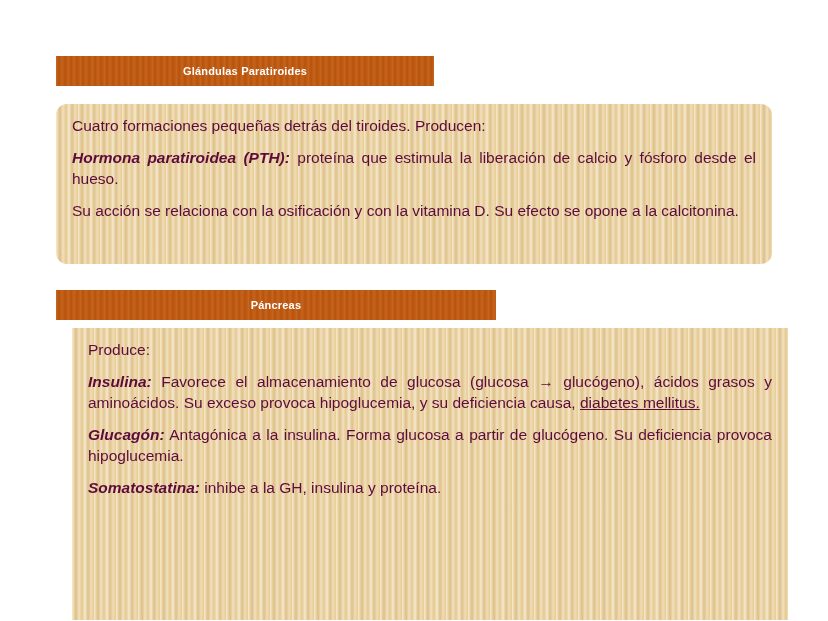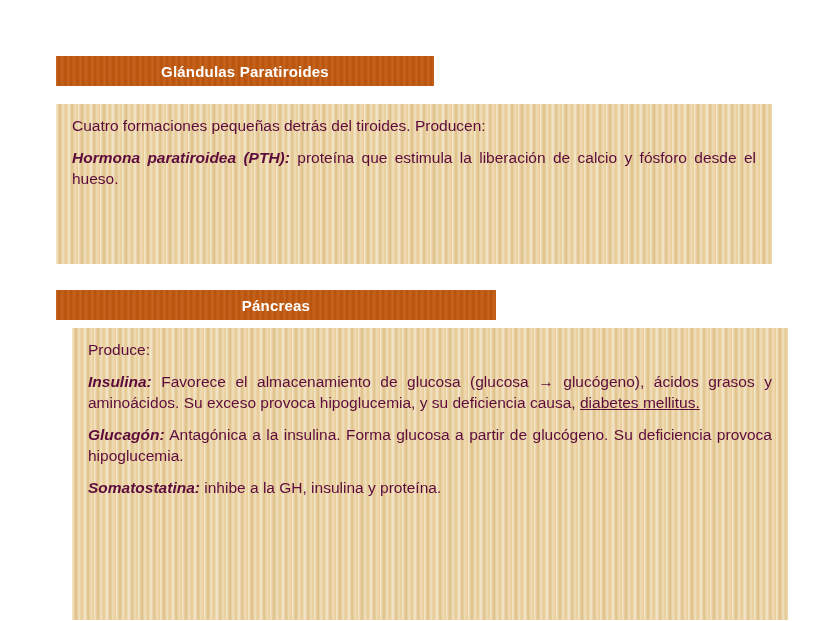--- a/index.html
+++ b/index.html
@@ -36,21 +36,21 @@
         rgba(255,255,255,0.08) 6px,
         rgba(0,0,0,0.05) 9px,
         rgba(255,255,255,0.05) 12px);
     display: flex;
     align-items: center;
     justify-content: center;
   }
   .title-bar span {
     color: #ffffff;
     font-weight: bold;
-    font-size: 15px;
+    font-size: 11px;
     letter-spacing: 0.2px;
   }
 
   
   .panel {
     position: absolute;
     background-color: #e8cd97;
     background-image:
       repeating-linear-gradient(90deg,
         rgba(255,255,255,0.60) 0px,
@@ -83,39 +83,40 @@
   b {
     font-weight: bold;
     font-style: italic;
   }
   .u {
     text-decoration: underline;
   }
 
   
   #bar-paratiroides { left: 56px; top: 56px; width: 378px; }
-  #panel-paratiroides { left: 56px; top: 104px; width: 716px; height: 160px; }
+  #panel-paratiroides { left: 56px; top: 104px; width: 716px; height: 160px; border-radius: 11px; }
 
   #bar-pancreas { left: 56px; top: 290px; width: 440px; }
   #panel-pancreas { left: 72px; top: 328px; width: 716px; height: 292px; }
 </style>
 </head>
 <body>
 
 <div class="slide">
 
   <div class="title-bar" id="bar-paratiroides">
     <span>Glándulas Paratiroides</span>
   </div>
 
   <div class="panel" id="panel-paratiroides">
     <p class="nojustify">Cuatro formaciones pequeñas detrás del tiroides. Producen:</p>
     <p>
       <b>Hormona paratiroidea (PTH):</b><span> proteína que estimula la liberación de calcio y fósforo desde el hueso.</span>
     </p>
+    <p>Su acción se relaciona con la osificación y con la vitamina D. Su efecto se opone a la calcitonina.</p>
   </div>
 
   <div class="title-bar" id="bar-pancreas">
     <span>Páncreas</span>
   </div>
 
   <div class="panel" id="panel-pancreas">
     <p class="nojustify">Produce:</p>
 
     <p>

